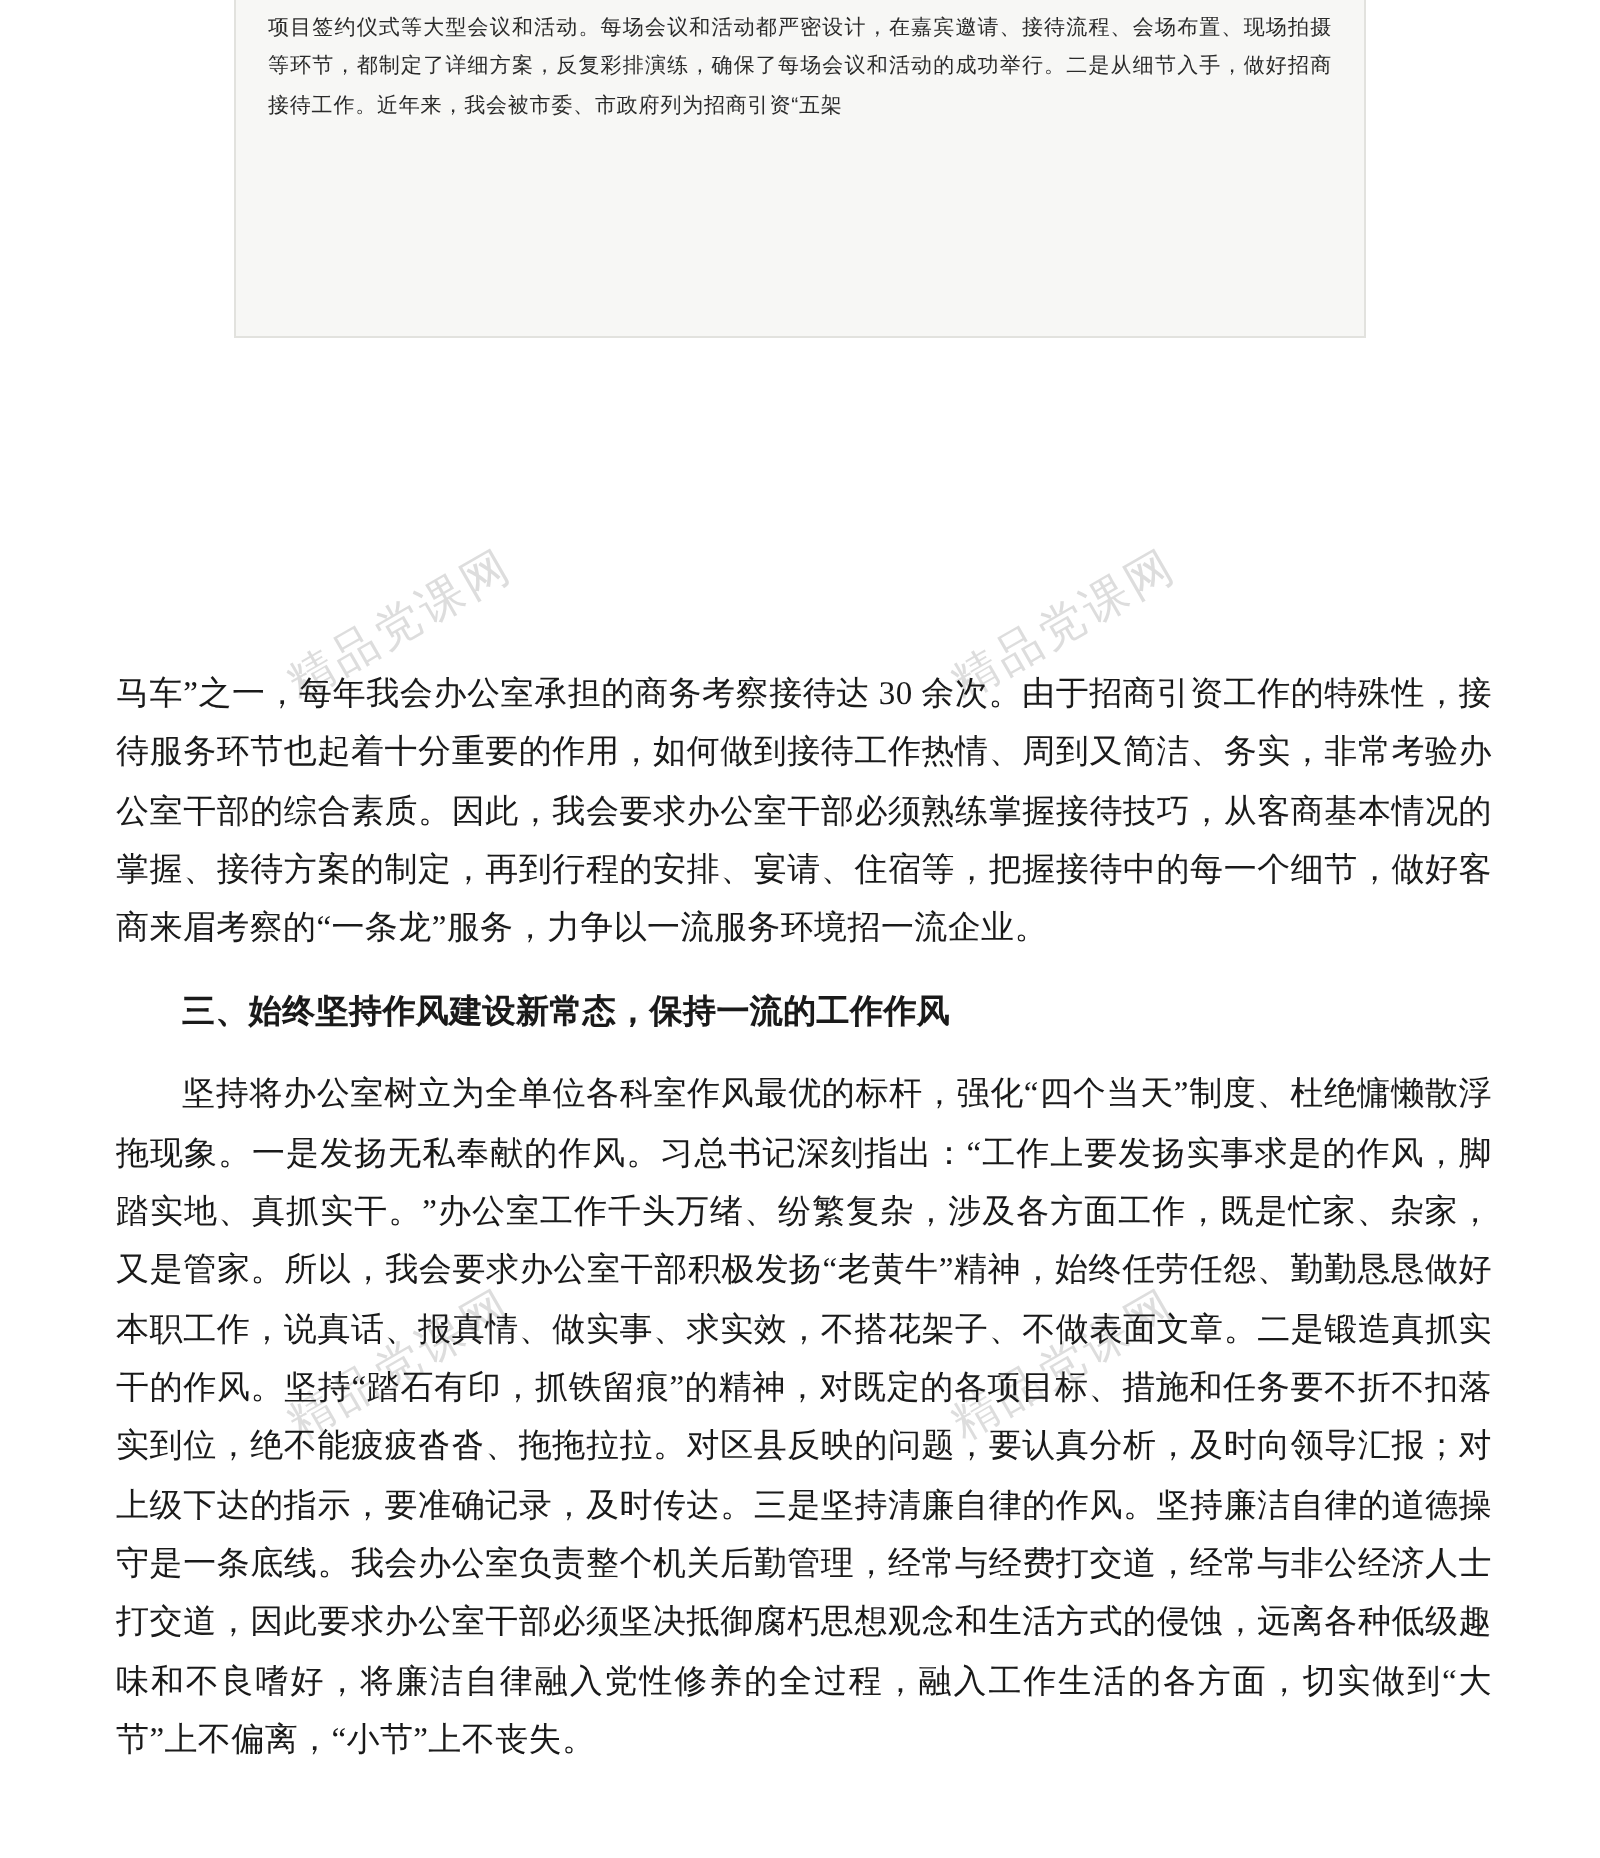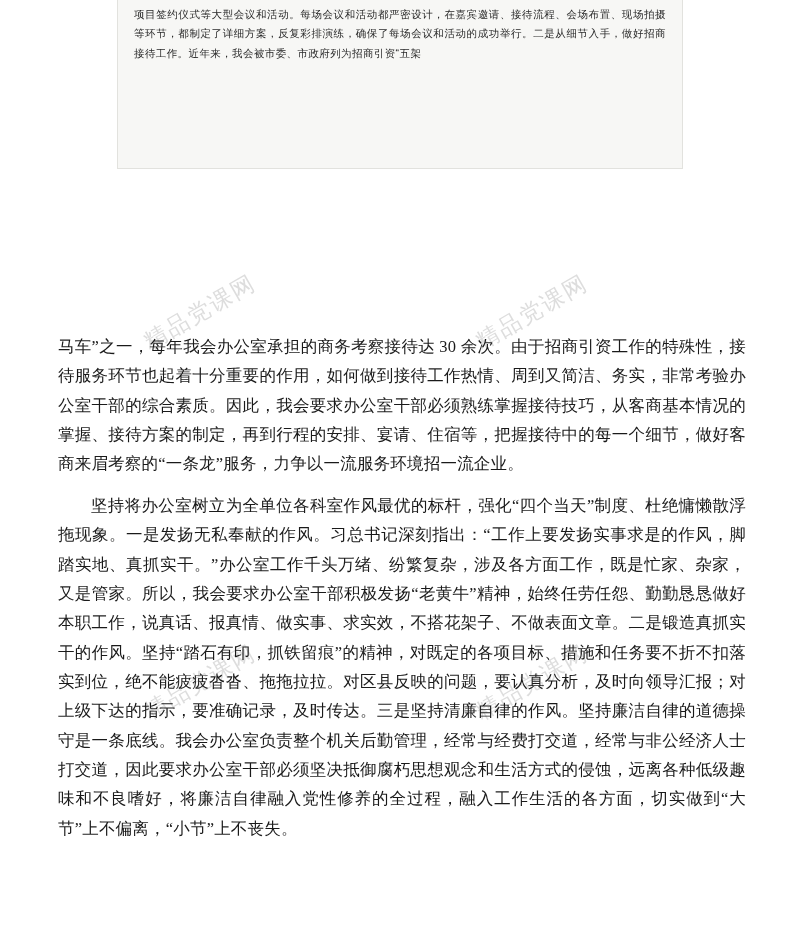--- a/index.html
+++ b/index.html
@@ -87,14 +87,15 @@
   <div class="ptext">项目签约仪式等大型会议和活动。每场会议和活动都严密设计，在嘉宾邀请、接待流程、会场布置、现场拍摄等环节，都制定了详细方案，反复彩排演练，确保了每场会议和活动的成功举行。二是从细节入手，做好招商接待工作。近年来，我会被市委、市政府列为招商引资“五架</div>
 </div>
 
 <div class="wm w1">精品党课网</div>
 <div class="wm w2">精品党课网</div>
 <div class="wm w3">精品党课网</div>
 <div class="wm w4">精品党课网</div>
 
 <div class="doc-body">
   <p>马车”之一，每年我会办公室承担的商务考察接待达 30 余次。由于招商引资工作的特殊性，接待服务环节也起着十分重要的作用，如何做到接待工作热情、周到又简洁、务实，非常考验办公室干部的综合素质。因此，我会要求办公室干部必须熟练掌握接待技巧，从客商基本情况的掌握、接待方案的制定，再到行程的安排、宴请、住宿等，把握接待中的每一个细节，做好客商来眉考察的“一条龙”服务，力争以一流服务环境招一流企业。</p>
+  <p class="heading">三、始终坚持作风建设新常态，保持一流的工作作风</p>
   <p class="indent">坚持将办公室树立为全单位各科室作风最优的标杆，强化“四个当天”制度、杜绝慵懒散浮拖现象。一是发扬无私奉献的作风。习总书记深刻指出：“工作上要发扬实事求是的作风，脚踏实地、真抓实干。”办公室工作千头万绪、纷繁复杂，涉及各方面工作，既是忙家、杂家，又是管家。所以，我会要求办公室干部积极发扬“老黄牛”精神，始终任劳任怨、勤勤恳恳做好本职工作，说真话、报真情、做实事、求实效，不搭花架子、不做表面文章。二是锻造真抓实干的作风。坚持“踏石有印，抓铁留痕”的精神，对既定的各项目标、措施和任务要不折不扣落实到位，绝不能疲疲沓沓、拖拖拉拉。对区县反映的问题，要认真分析，及时向领导汇报；对上级下达的指示，要准确记录，及时传达。三是坚持清廉自律的作风。坚持廉洁自律的道德操守是一条底线。我会办公室负责整个机关后勤管理，经常与经费打交道，经常与非公经济人士打交道，因此要求办公室干部必须坚决抵御腐朽思想观念和生活方式的侵蚀，远离各种低级趣味和不良嗜好，将廉洁自律融入党性修养的全过程，融入工作生活的各方面，切实做到“大节”上不偏离，“小节”上不丧失。</p>
 </div>
 
 </body></html>

